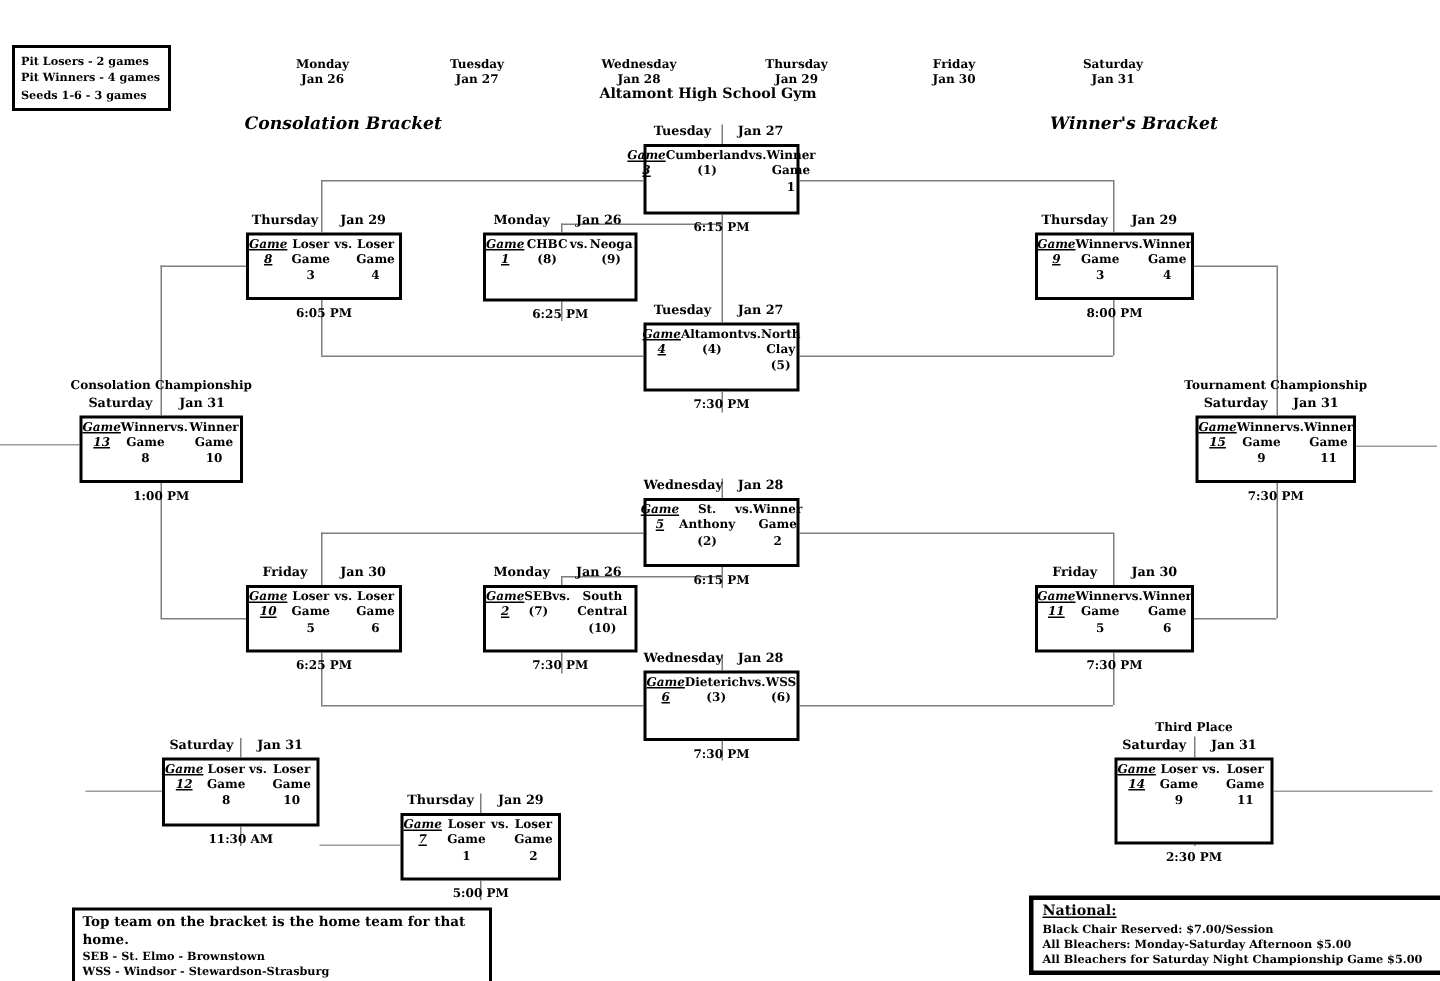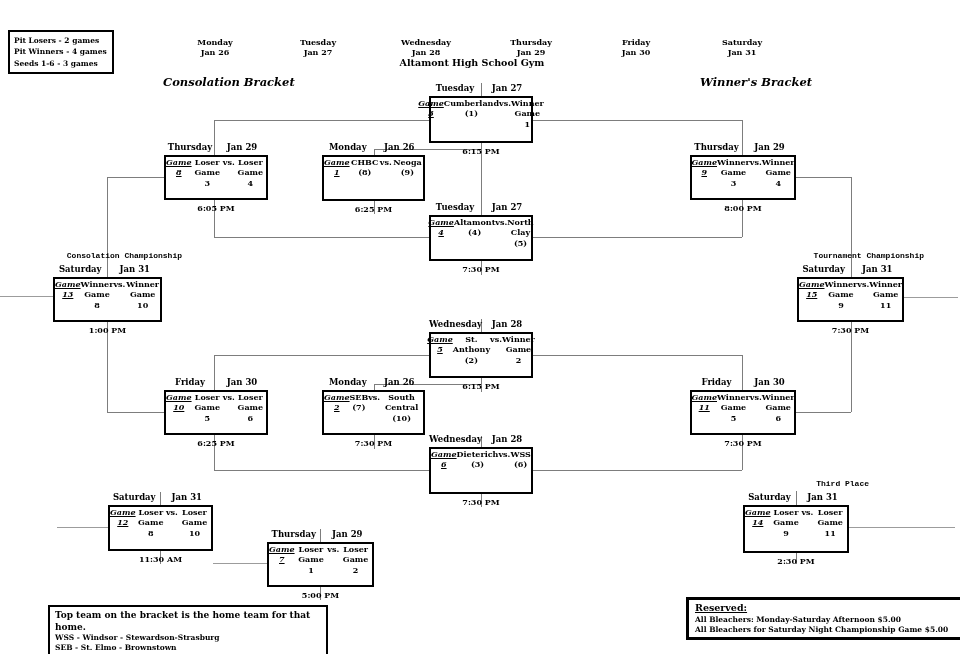--- a/index.html
+++ b/index.html
@@ -24,21 +24,21 @@
     position:absolute;inset:0;border:2px solid #000;background:#fff;box-sizing:border-box;
     display:flex;flex-direction:row;justify-content:center;text-align:center;
     font-size:8px;line-height:10.3px;
   }
   .g-name{font-style:italic;text-decoration:underline;}
   .g-header{
     position:absolute;top:-14px;left:0;right:0;display:flex;font-size:8.5px;line-height:12px;
   }
   .g-header span{width:50%;text-align:center;}
   .g-stage{
-    position:absolute;top:-27px;left:-20px;right:-20px;text-align:right;font-size:8px;line-height:12px;font-family:Liberation Mono, monospace;
+    position:absolute;top:-27px;left:-20px;right:-20px;text-align:center;font-size:8px;line-height:12px;
   }
   .g-time{
     position:absolute;bottom:-14px;left:0;right:0;text-align:center;font-size:8px;line-height:12px;
   }
   .hline{position:absolute;height:1px;background:#7d7d7d;}
   .vline{position:absolute;width:1px;background:#7d7d7d;}
   .edge{background:#9c9c9c;}
   .notes-box{
     left:48px;top:605px;width:266px;border:2px solid #000;background:#fff;
     padding:2px 5px;font-size:7.5px;line-height:1.35;
@@ -318,21 +318,21 @@
       <span>Jan 31</span>
     </div>
     <div class="g-box">
       <div class="g-name">Game 13</div>
       <div>Winner Game 8</div>
       <div>vs.</div>
       <div>Winner Game 10</div>
     </div>
     <div class="g-time">1:00 PM</div>
   </div>
-      <div class="game" style="left: 743px; top: 505px; width: 106px; height: 48px;">
+      <div class="game" style="left: 743px; top: 505px; width: 106px; height: 58px;">
     <div class="g-stage">Third Place</div>
     <div class="g-header">
       <span>Saturday</span>
       <span>Jan 31</span>
     </div>
     <div class="g-box">
       <div class="g-name">Game 14</div>
       <div>Loser Game 9</div>
       <div>vs.</div>
       <div>Loser Game 11</div>
@@ -350,24 +350,25 @@
       <div>Winner Game 9</div>
       <div>vs.</div>
       <div>Winner Game 11</div>
     </div>
     <div class="g-time">7:30 PM</div>
   </div>
     </div>
 
   <div class="abs notes-box">
     <div class="head">Top team on the bracket is the home team for that home.</div>
+    <div>SEB - St. Elmo - Brownstown</div>
     <div>WSS - Windsor - Stewardson-Strasburg</div>
-    <div>SEB - St. Elmo - Brownstown</div>
     <div>CHBC - Cowden-Herrick - Beecher City</div>
   </div>
 
   <div class="abs admission-box">
-    <div class="head">Reserved:</div>
+    <div class="head">National:</div>
+    <div>Black Chair Reserved: $7.00/Session</div>
     <div>All Bleachers: Monday-Saturday Afternoon $5.00</div>
     <div>All Bleachers for Saturday Night Championship Game $5.00</div>
   </div>
 
 </div>
 
 </body></html>

